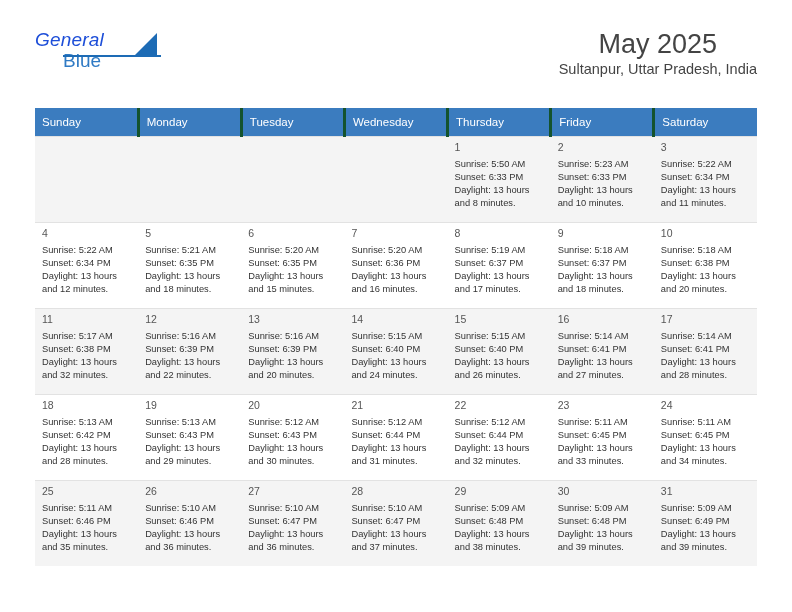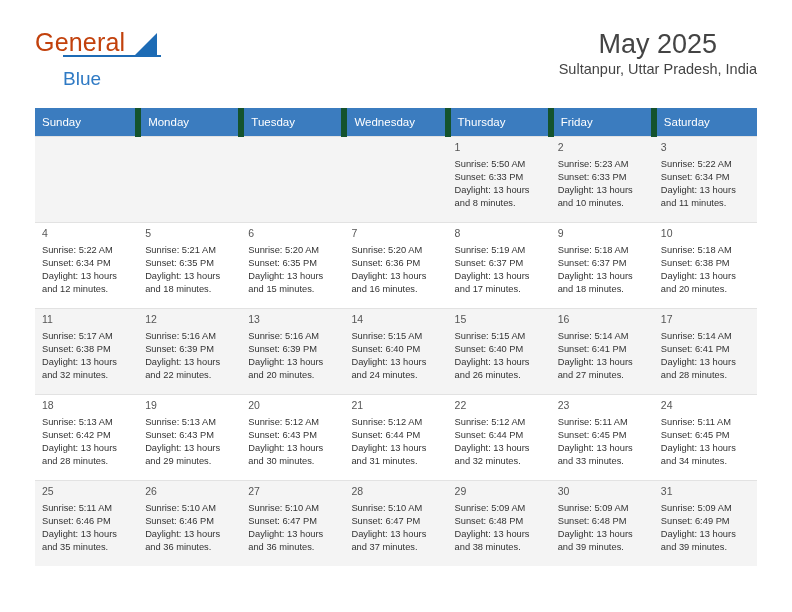--- a/index.html
+++ b/index.html
@@ -28,29 +28,30 @@
     justify-content: space-between;
     padding-top: 30px;
     height: 62px;
   }
   .logo {
     position: relative;
     width: 130px;
     line-height: 1;
   }
   .logo-general {
-    font-size: 25px;
-    color: #c2410c;
+    font-size: 19px;
+    color: #1d4ed8;
     letter-spacing: .2px;
+    font-style: italic;
   }
   .logo-blue {
     font-size: 19px;
     color: #2f7ac4;
     display: block;
-    margin-top: 14px;
+    margin-top: 2px;
     margin-left: 28px;
   }
   .logo-tri {
     position: absolute;
     right: 8px;
     top: 3px;
     width: 0;
     height: 0;
     border-left: 22px solid transparent;
     border-bottom: 22px solid #1d6bb5;
@@ -85,21 +86,21 @@
     table-layout: fixed;
   }
   .calendar th {
     background: #3b7cbf;
     color: #ffffff;
     font-size: 11.5px;
     font-weight: normal;
     text-align: left;
     padding: 5px 0 5px 7px;
     height: 18px;
-    border-right: 6px solid #14532d;
+    border-right: 3px solid #14532d;
   }
   .calendar th:last-child { border-right: none; }
   .calendar td {
     vertical-align: top;
     height: 78px;
     padding: 3px 6px 4px 7px;
     border-top: 1px solid #e2e2e2;
     font-size: 9.3px;
     line-height: 1.42;
     color: #333333;

